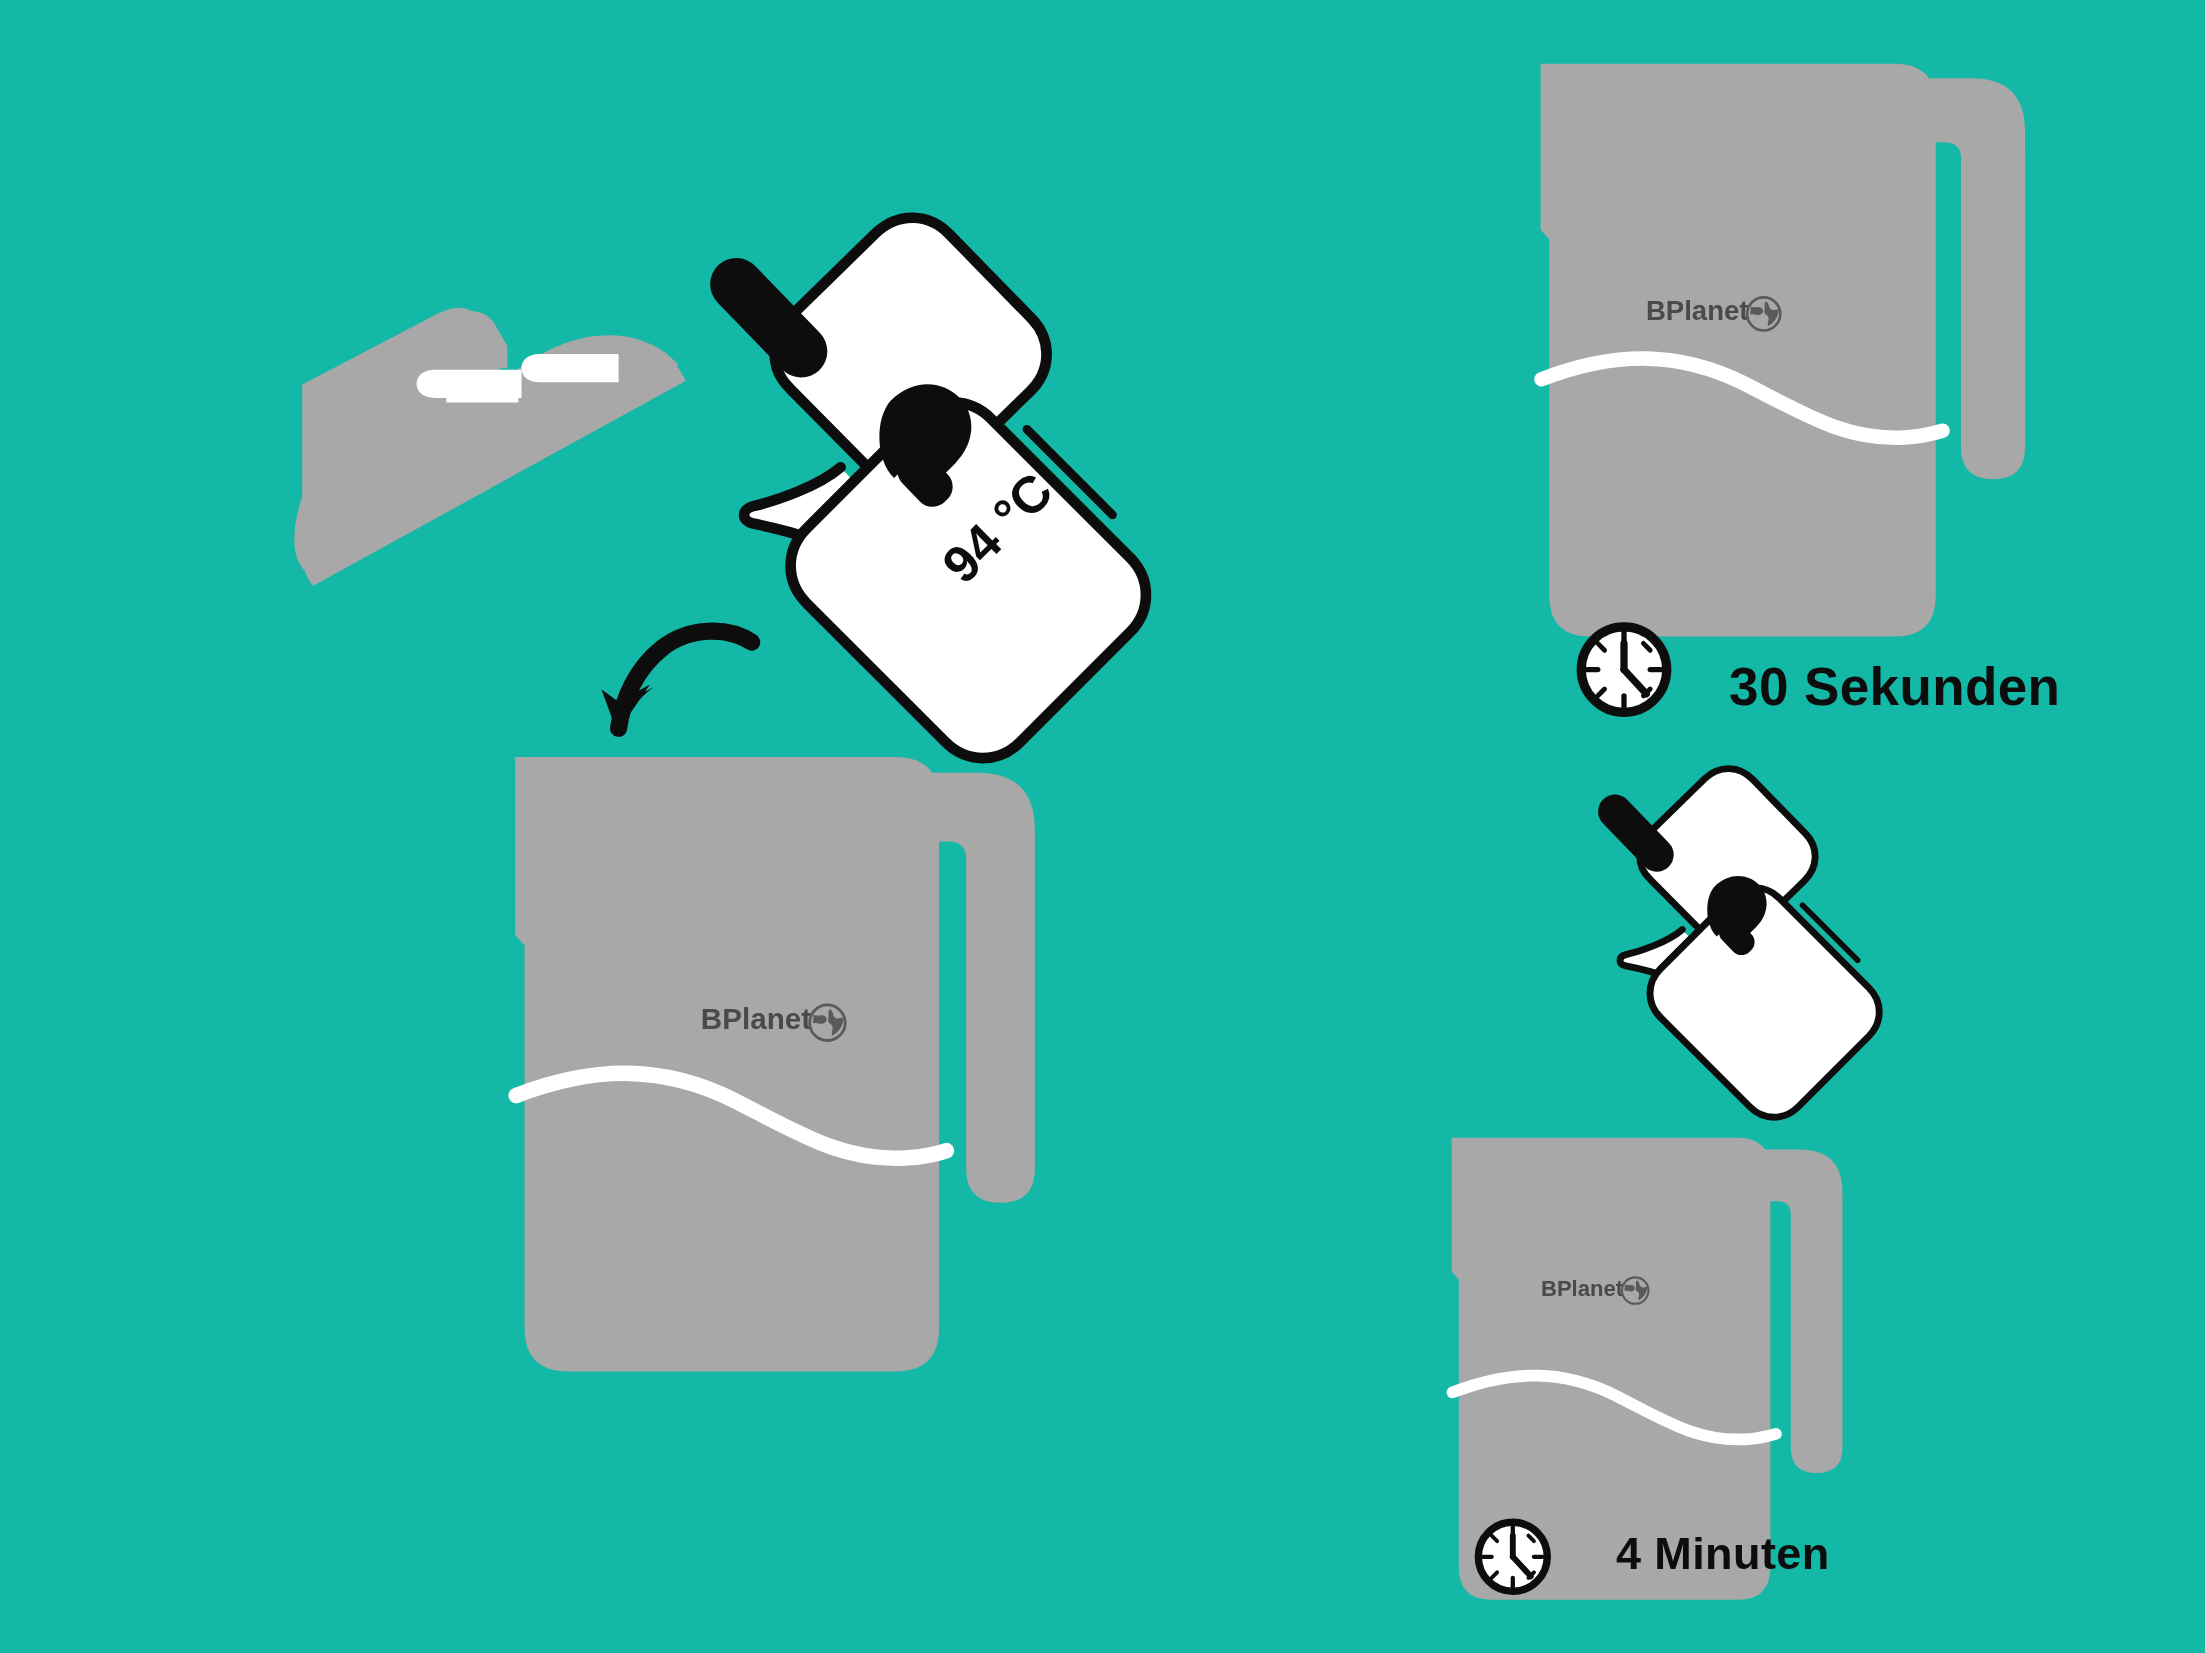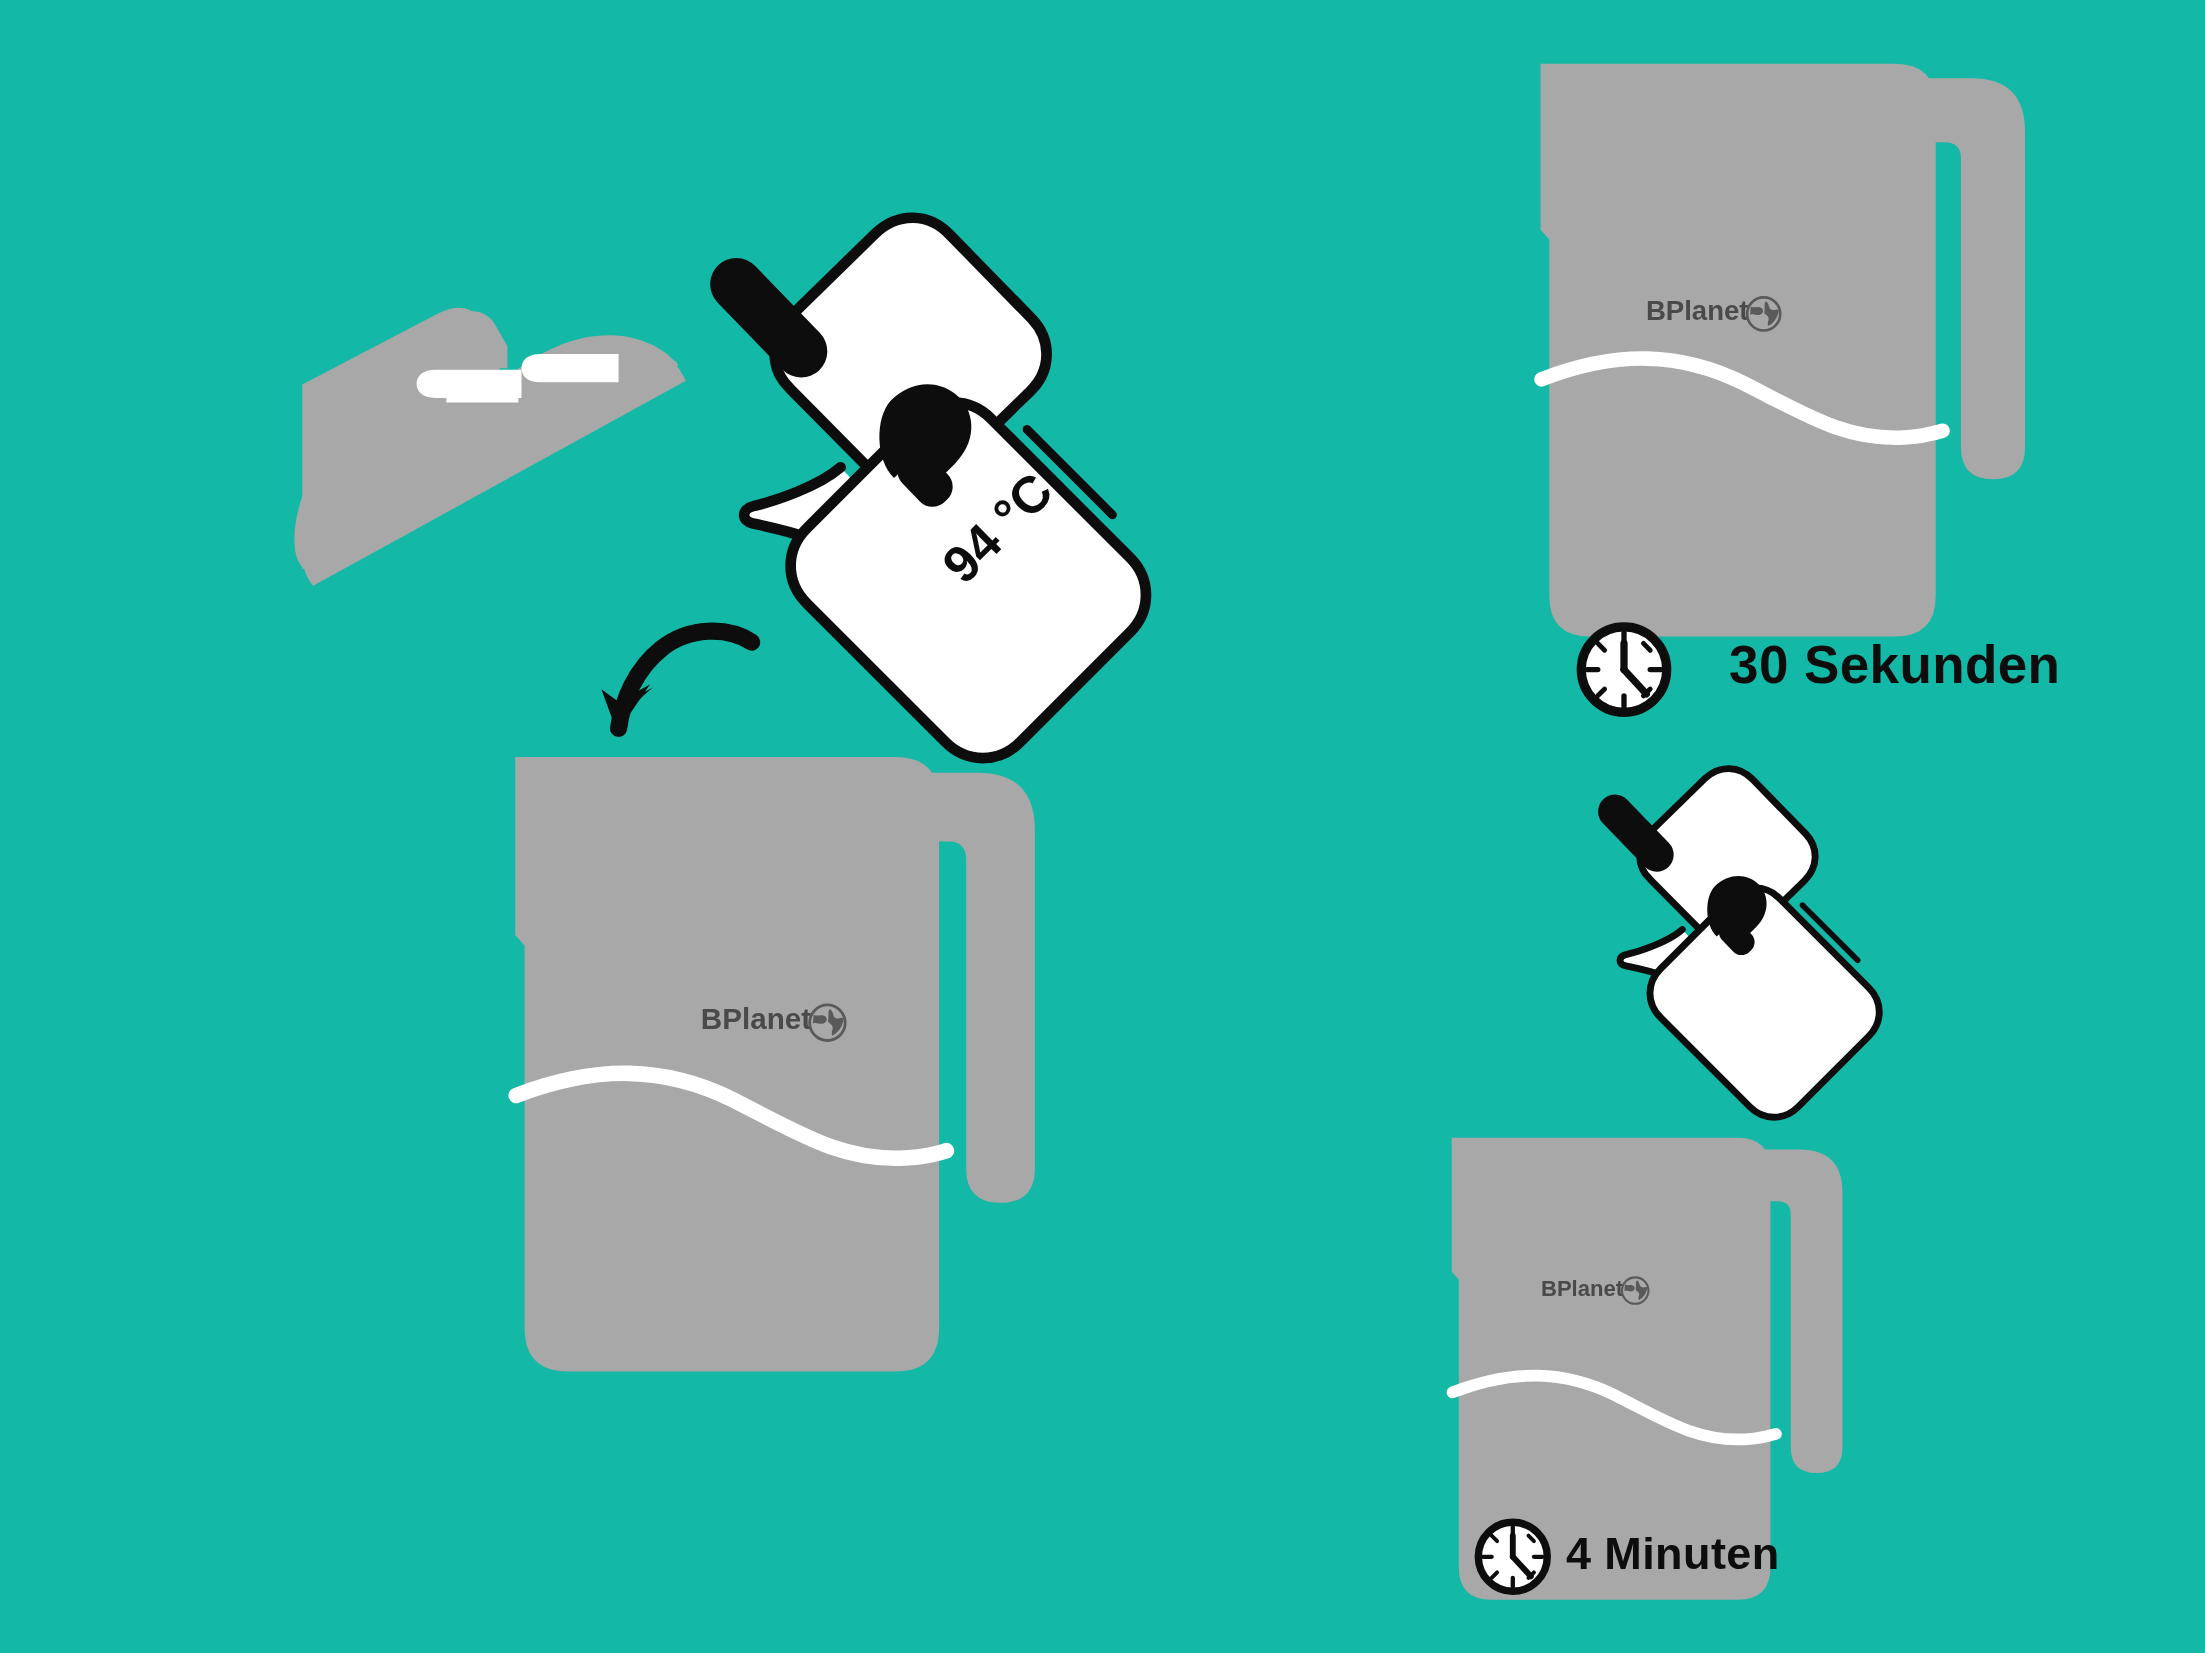--- a/index.html
+++ b/index.html
@@ -28,26 +28,26 @@
   .label-text {
     position: absolute;
     font-family: "Liberation Sans", sans-serif;
     font-weight: bold;
     color: #0d0d0d;
     white-space: nowrap;
     line-height: 1;
   }
   #label-30s {
     left: 1729px;
-    top: 638px;
+    top: 660px;
     font-size: 53px;
     letter-spacing: 0.4px;
   }
   #label-4m {
-    left: 1566px;
+    left: 1616px;
     top: 1531px;
     font-size: 45px;
     letter-spacing: 0.4px;
   }
 </style>
 </head>
 <body>
 
 <div id="stage">
 

